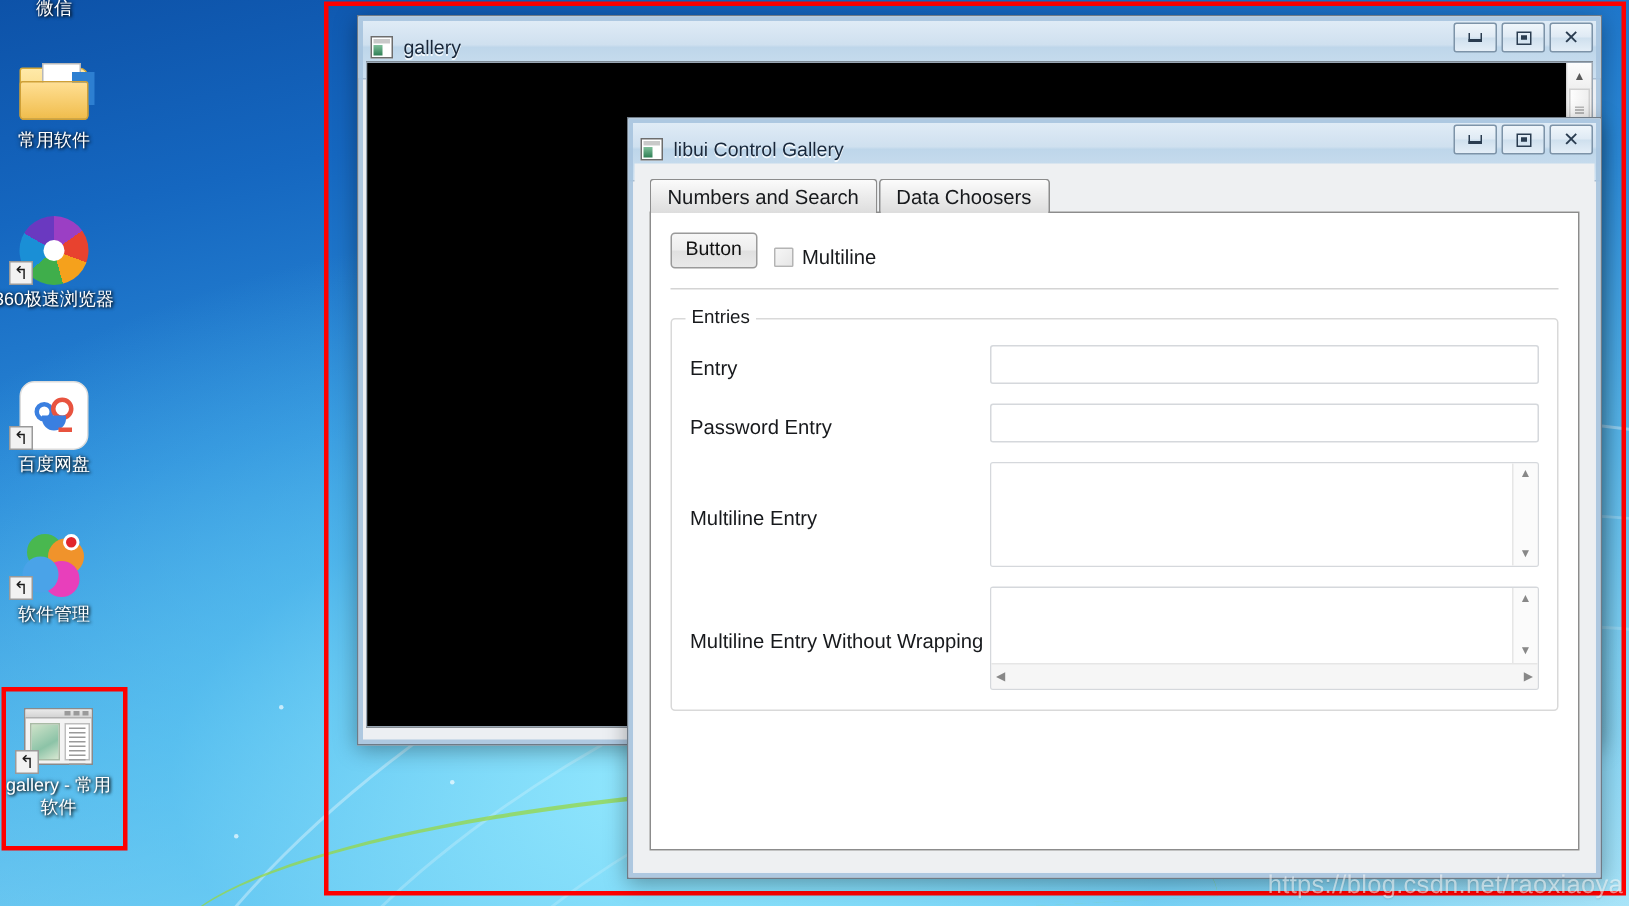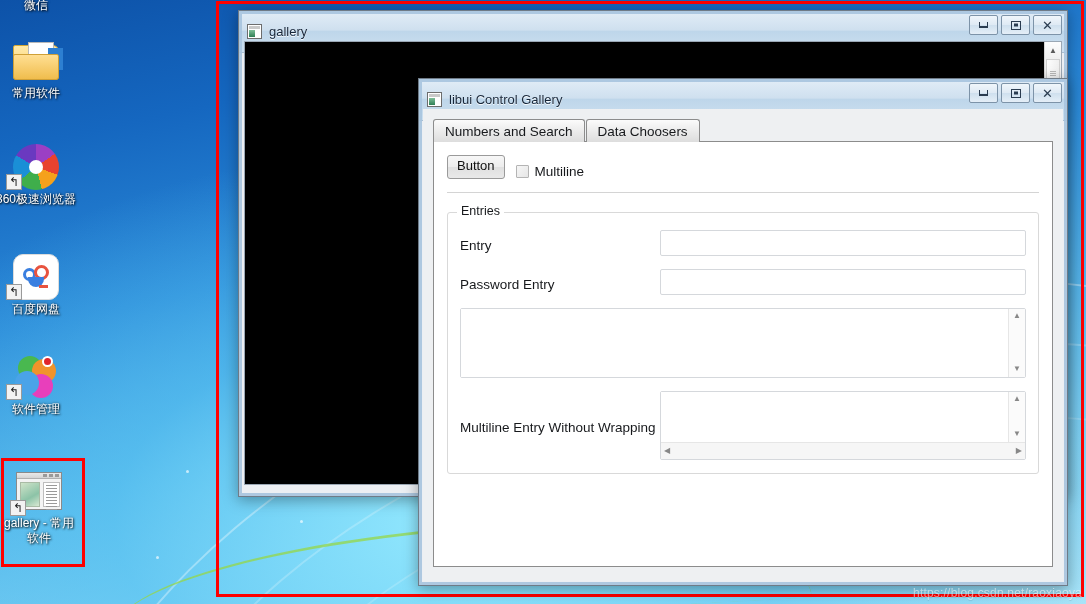--- a/index.html
+++ b/index.html
@@ -293,21 +293,21 @@
   .ml-hs {
     height: 17px; border-top:1px solid #e6e6e6; background:#f6f6f6;
     display:flex; align-items:center; justify-content:space-between;
     padding: 0 3px;
   }
   .ml-hs .a { font-size:8px; color:#888; line-height:1; }
 
   .watermark {
     position: absolute;
     right: 4px; bottom: 4px;
-    font-size: 12px;
+    font-size: 17px;
     color: rgba(255,255,255,0.55);
     letter-spacing: 0.2px;
     font-family: "Liberation Sans", sans-serif;
     text-shadow: 0 1px 1px rgba(0,0,0,0.12);
     white-space: nowrap;
   }
 </style>
 </head>
 <body>
 
@@ -483,20 +483,21 @@
 
           <div class="frow">
             <div class="flabel">Password Entry</div>
             <div class="fctl">
               <input class="ui-entry" type="password" placeholder="" style="">
             </div>
           </div>
 
 
           <div class="frow">
+            <div class="flabel">Multiline Entry</div>
             <div class="fctl">
               <div class="ui-multiline">
                 <div class="ml-main" style="height:68px;">
                   <div class="ml-text"></div>
                   <div class="ml-vs">
                     <div class="a">▲</div>
                     <div class="a">▼</div>
                   </div>
                 </div>
               </div>

